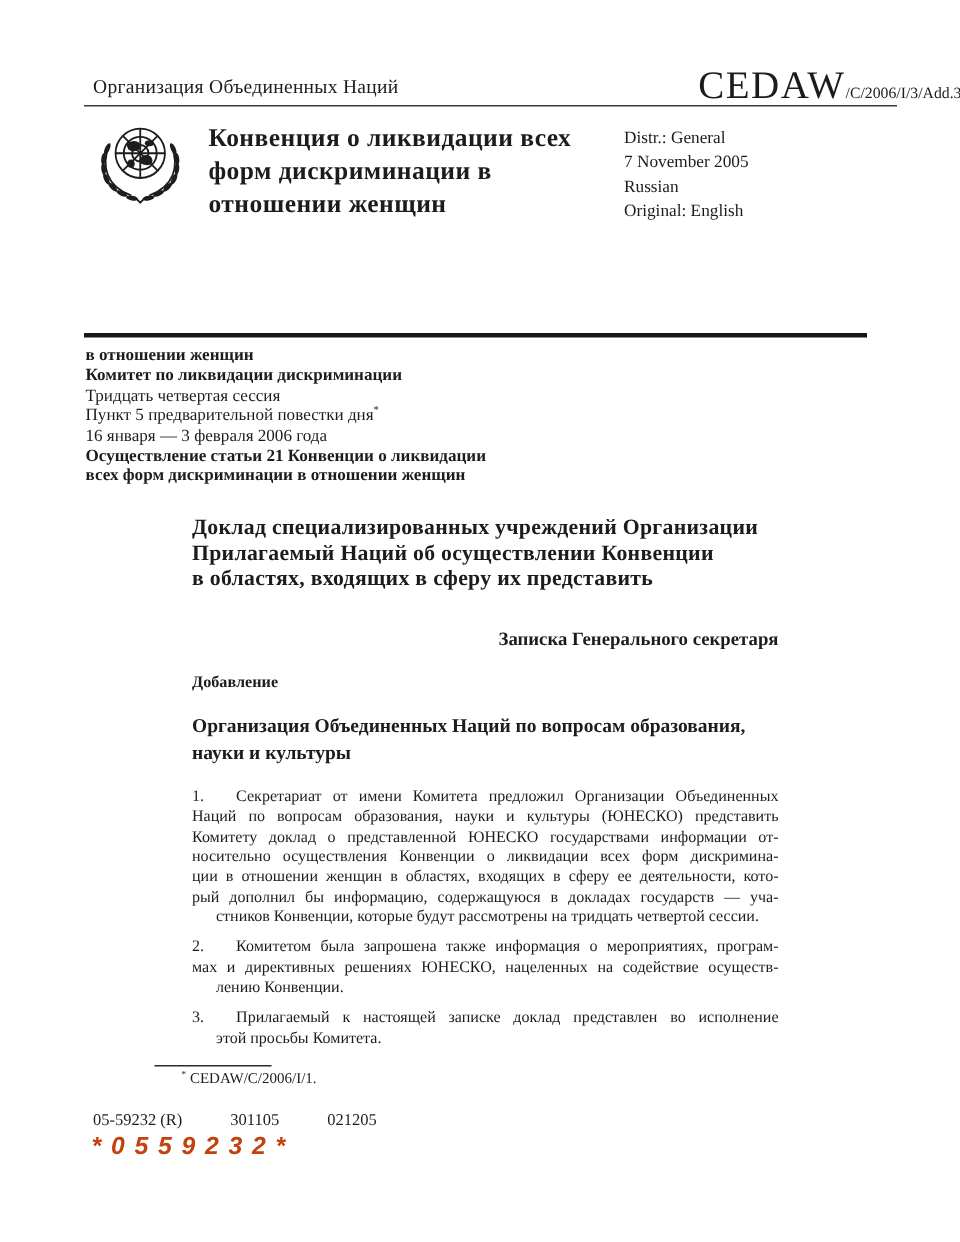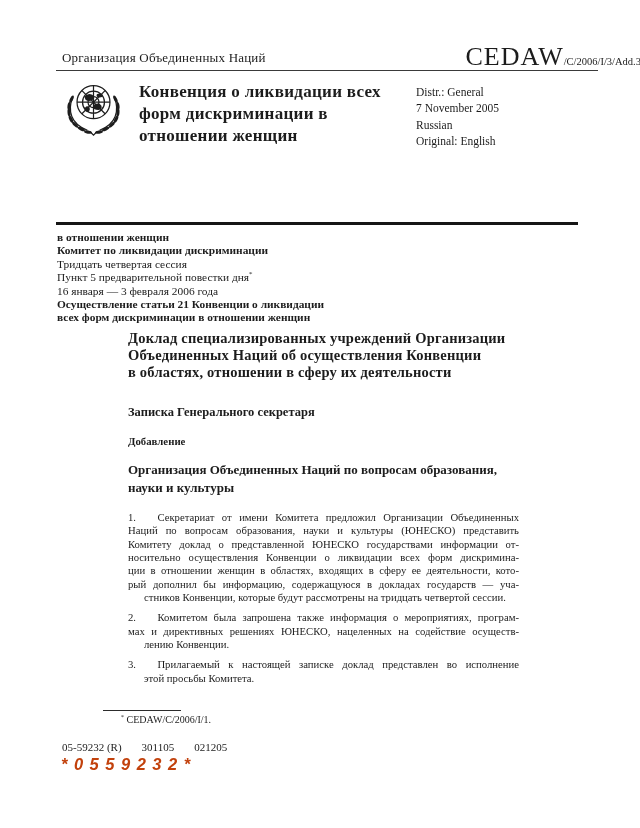--- a/index.html
+++ b/index.html
@@ -24,36 +24,36 @@
   .conv-title{position:absolute;left:139px;top:81px;width:310px;
     font-weight:bold;font-size:17px;line-height:22px;letter-spacing:.3px;}
   .distr{position:absolute;left:416px;top:84px;font-size:11.5px;line-height:16.4px;}
   
   .rule-thick{position:absolute;left:56px;top:222px;width:522px;height:2.6px;background:#161616;}
   
   .committee{position:absolute;left:57px;top:231px;font-size:11.4px;line-height:13.4px;}
   .c-bold{font-weight:bold;}
   sup{font-size:62%;vertical-align:super;line-height:0;}
   
-  .main-col{position:absolute;left:128px;top:330px;width:391px;}
+  .main-col{position:absolute;left:128px;top:344px;width:391px;}
   .doc-heading{font-weight:bold;font-size:14.5px;line-height:17px;letter-spacing:.2px;}
-  .note-title{font-weight:bold;font-size:12.5px;margin-top:24px;}
+  .note-title{font-weight:bold;font-size:12.5px;margin-top:24px;text-align:right;}
   .addendum{font-weight:bold;font-size:10.8px;margin-top:15px;}
   .section-heading{font-weight:bold;font-size:13px;line-height:17.5px;margin-top:14px;}
   .body-text{margin-top:15px;font-size:10.7px;line-height:13.35px;}
   .para{margin-top:7px;}
   .para:first-child{margin-top:0;}
   .jline{text-align:justify;text-align-last:justify;white-space:normal;}
   .para .jline:last-child{text-align-last:left;margin-left:16px;}
   
   .fn-rule{position:absolute;left:103px;top:710px;width:78px;height:1px;background:#2c2c2c;}
   .footnote{position:absolute;left:121px;top:714px;font-size:10px;}
   
   .job-line{position:absolute;left:62px;top:741px;font-size:11px;white-space:nowrap;}
-  .job-line .gap{margin-left:20px;}
+  .job-line .gap{margin-left:32px;}
   .barcode-text{
     position:absolute;left:61px;top:755px;
     font-family:"Liberation Sans","DejaVu Sans",sans-serif;
     font-weight:bold;font-style:italic;
     font-size:16.5px;letter-spacing:6.5px;color:#c2410c;
   }
 </style>
 </head>
 <body>
 
@@ -130,22 +130,22 @@
     <div>Тридцать четвертая сессия</div>
     <div><span>Пункт 5 предварительной повестки дня</span><sup>*</sup></div>
     <div>16 января — 3 февраля 2006 года</div>
     <div class="c-bold">Осуществление статьи 21 Конвенции о ликвидации</div>
     <div class="c-bold">всех форм дискриминации в отношении женщин</div>
   </div>
 
   <div class="main-col">
     <div class="doc-heading">
         <div>Доклад специализированных учреждений Организации</div>
-        <div>Объединенных Наций об осуществления Конвенции</div>
-        <div>в областях, отношении в сферу их деятельности</div>
+        <div>Прилагаемый Наций об осуществлении Конвенции</div>
+        <div>в областях, входящих в сферу их представить</div>
       </div>
     <div class="note-title">Записка Генерального секретаря</div>
     <div class="addendum">Добавление</div>
     <div class="section-heading">
         <div>Организация Объединенных Наций по вопросам образования,</div>
         <div>науки и культуры</div>
       </div>
     <div class="body-text">
       <div class="para">
           <div class="jline">1.  Секретариат от имени Комитета предложил Организации Объединенных</div>

